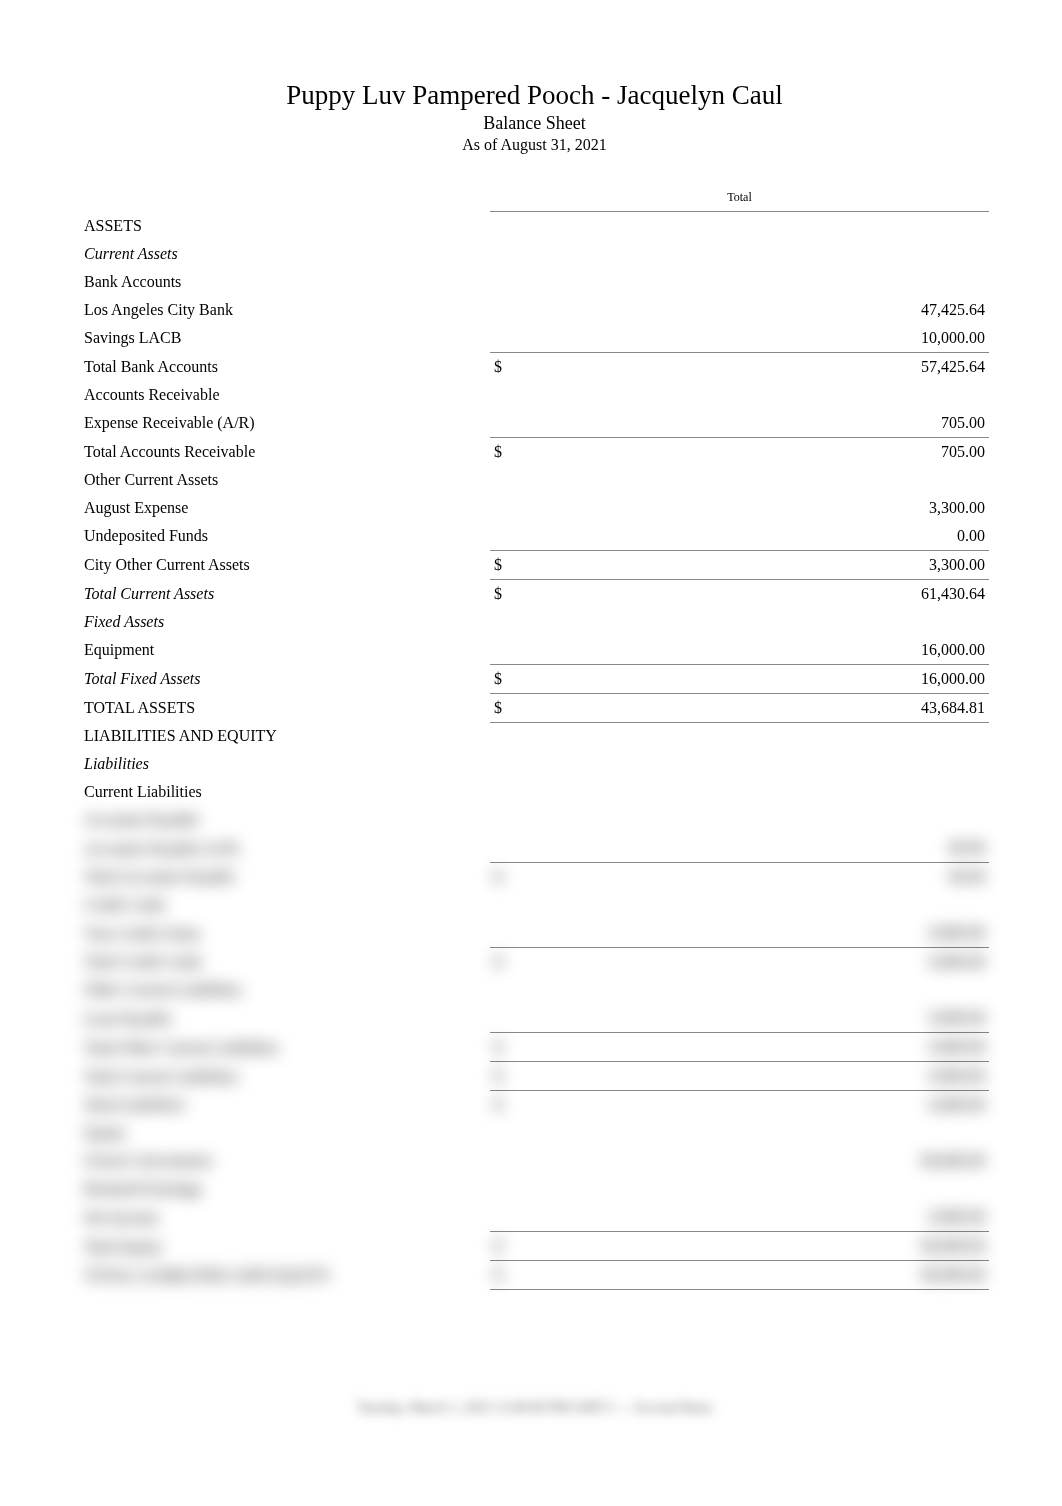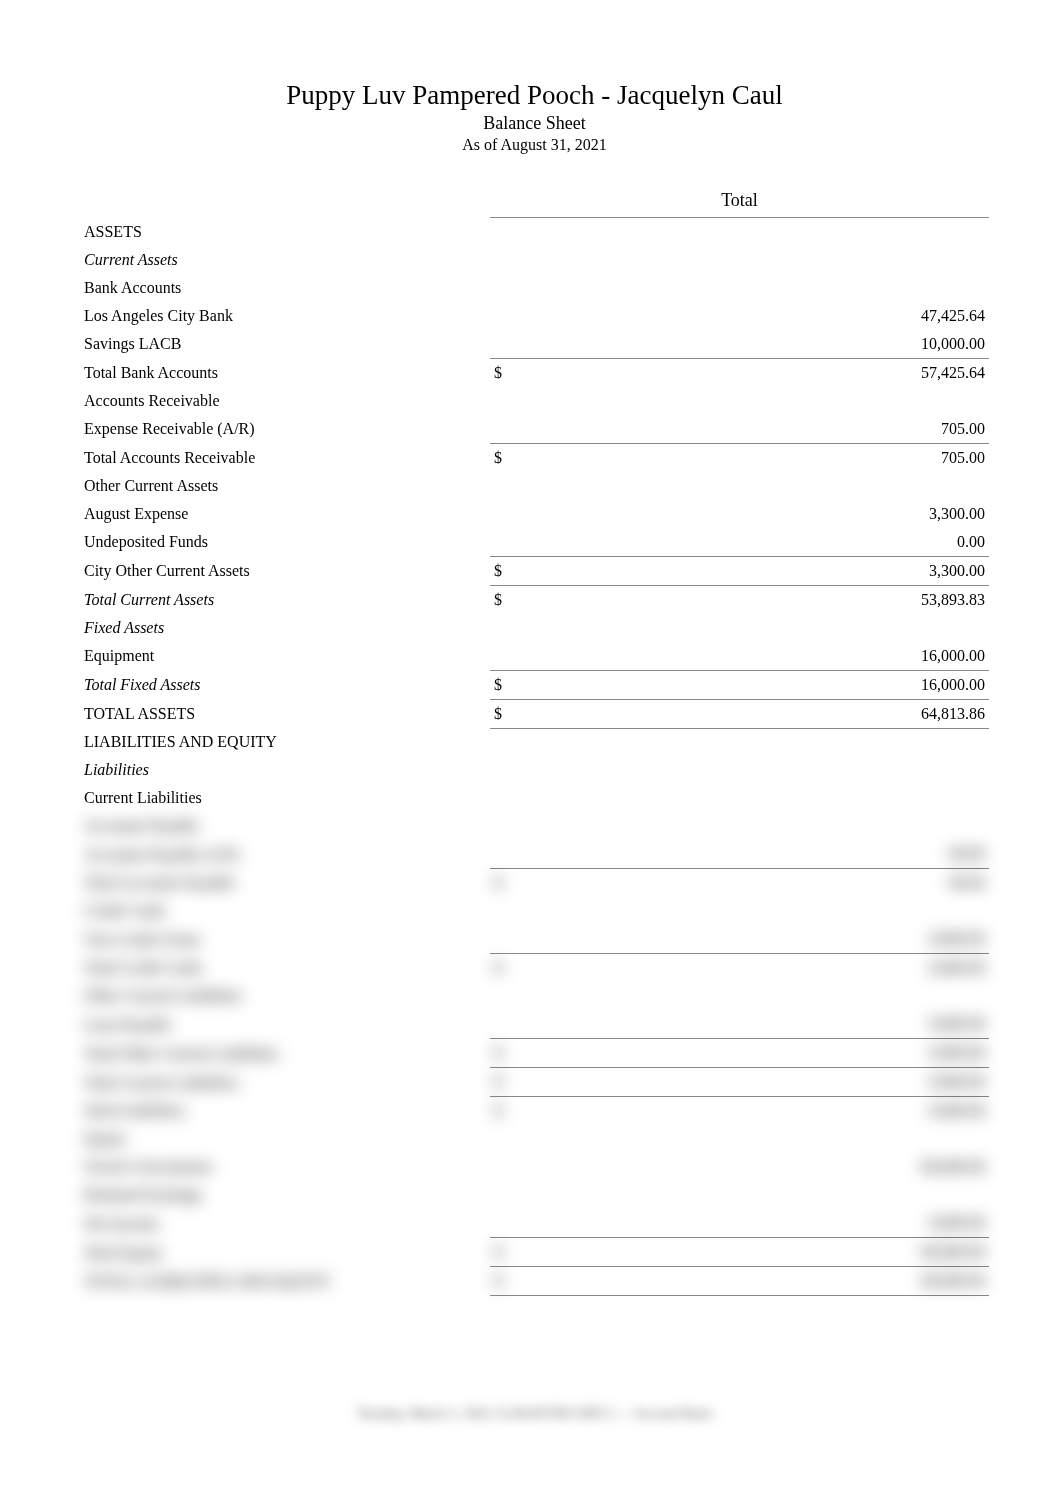--- a/index.html
+++ b/index.html
@@ -33,21 +33,21 @@
   }
   table.balance {
     width: 100%;
     border-collapse: collapse;
     font-size: 16px;
   }
   table.balance th {
     font-weight: normal;
     text-align: center;
     padding: 6px 4px;
-    font-size: 18px;
+    font-size: 12px;
   }
   table.balance th.total-col {
     border-bottom: 1px solid #888;
   }
   table.balance td {
     padding: 5px 4px;
     vertical-align: bottom;
   }
   .acct {
     white-space: nowrap;
@@ -172,41 +172,41 @@
           <td class="num">0.00</td>
         </tr>
         <tr class="line-top">
           <td class="acct ind2">City Other Current Assets</td>
           <td class="cur">$</td>
           <td class="num">3,300.00</td>
         </tr>
         <tr class="line-top">
           <td class="acct ind1">Total Current Assets</td>
           <td class="cur">$</td>
-          <td class="num">53,893.83</td>
+          <td class="num">61,430.64</td>
         </tr>
         <tr>
           <td class="acct ind1">Fixed Assets</td>
           <td class="cur"></td>
           <td class="num"></td>
         </tr>
         <tr>
           <td class="acct ind2">Equipment</td>
           <td class="cur"></td>
           <td class="num">16,000.00</td>
         </tr>
         <tr class="line-top">
           <td class="acct ind1">Total Fixed Assets</td>
           <td class="cur">$</td>
           <td class="num">16,000.00</td>
         </tr>
         <tr class="line-topdbl">
           <td class="acct ind0">TOTAL ASSETS</td>
           <td class="cur">$</td>
-          <td class="num">64,813.86</td>
+          <td class="num">43,684.81</td>
         </tr>
         <tr>
           <td class="acct ind0">LIABILITIES AND EQUITY</td>
           <td class="cur"></td>
           <td class="num"></td>
         </tr>
         <tr>
           <td class="acct ind1">Liabilities</td>
           <td class="cur"></td>
           <td class="num"></td>

